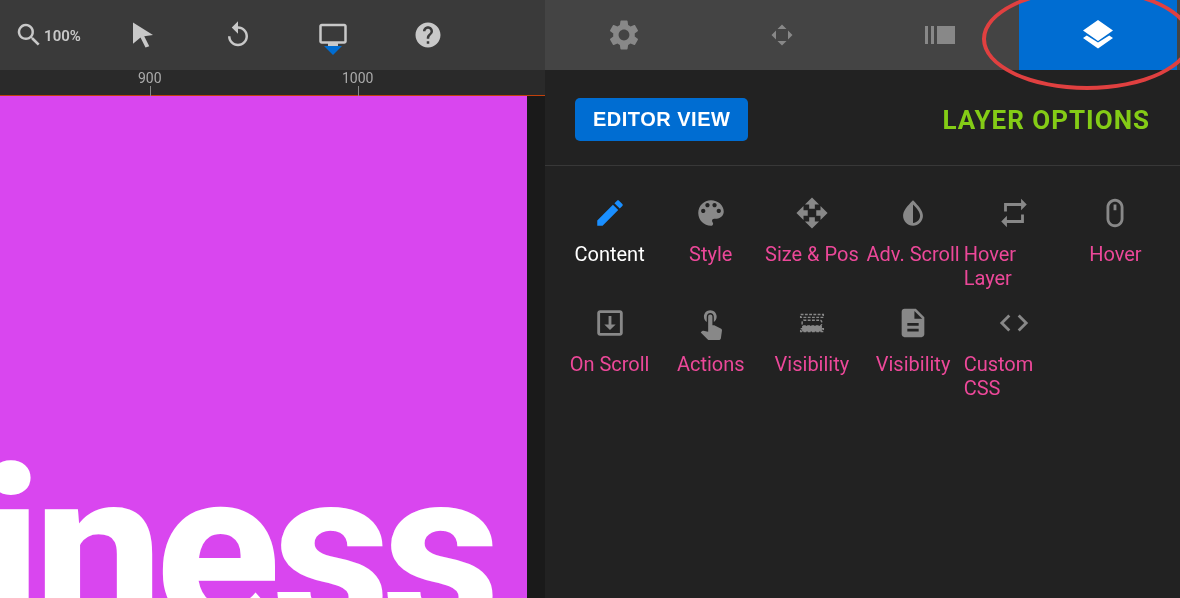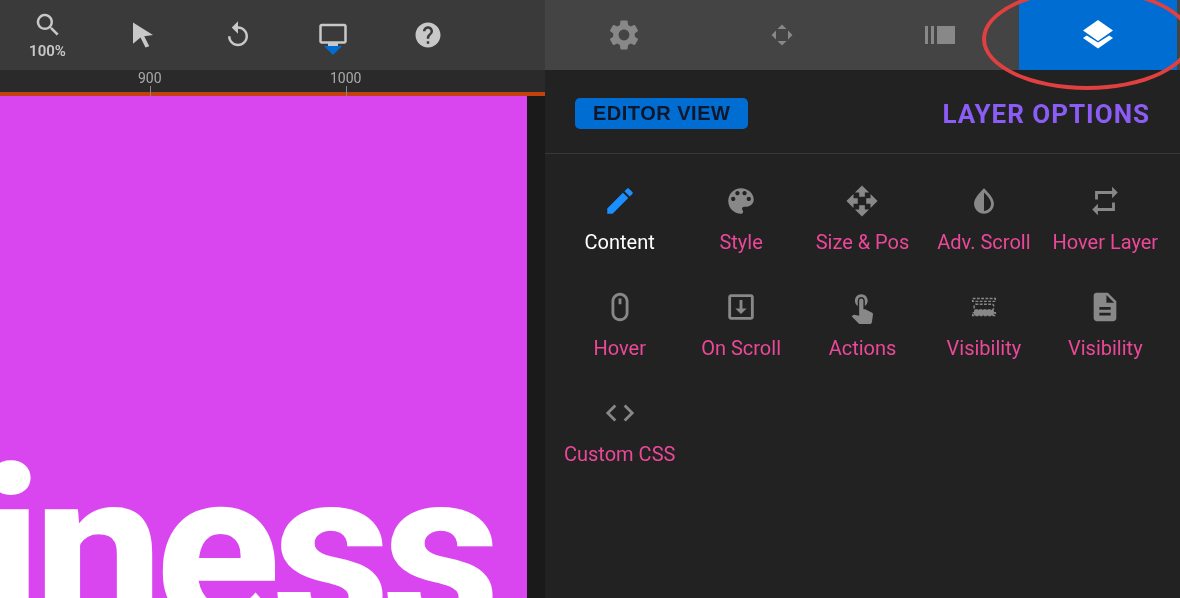--- a/index.html
+++ b/index.html
@@ -23,21 +23,21 @@
       background: #3a3a3a;
     }
     .toolbar-right {
       flex: 1;
       display: flex;
       align-items: center;
       background: #444444;
     }
     .tool-btn {
       display: flex;
-      flex-direction: column;
+      flex-direction: row;
       align-items: center;
       justify-content: center;
       width: 95px;
       height: 52px;
       color: #c8c8c8;
       cursor: pointer;
     }
     .tool-btn svg { width: 30px; height: 30px; fill: #c8c8c8; }
     .zoom-label {
       font-size: 15px;
@@ -65,21 +65,21 @@
     }
     .canvas-area {
       width: 545px;
       position: relative;
       background: #1a1a1a;
     }
     .ruler {
       height: 26px;
       background: #2a2a2a;
       position: relative;
-      border-bottom: 4px solid #c2410c;
+      border-bottom: 1px solid #c2410c;
     }
     .ruler-tick {
       position: absolute;
       top: 0;
       color: #aaa;
       font-size: 14px;
     }
     .ruler-tick::before {
       content: '';
       position: absolute;
@@ -115,40 +115,40 @@
     }
     .panel-header {
       display: flex;
       align-items: center;
       justify-content: space-between;
       padding: 28px 30px 24px 30px;
       border-bottom: 1px solid #383838;
     }
     .editor-view-btn {
       background: #006dd2;
-      color: #0f172a;
+      color: #ffffff;
       font-weight: 700;
       font-size: 20px;
-      padding: 4px 18px;
+      padding: 10px 18px;
       border-radius: 5px;
       border: none;
       letter-spacing: 0.5px;
       cursor: pointer;
     }
     .layer-options-title {
-      color: #8b5cf6;
+      color: #84cc16;
       font-size: 26px;
       font-weight: 700;
       letter-spacing: 1px;
     }
     .tabs-grid {
       display: grid;
-      grid-template-columns: repeat(5, 1fr);
+      grid-template-columns: repeat(6, 1fr);
       padding: 30px 14px 0 14px;
-      row-gap: 36px;
+      row-gap: 16px;
     }
     .tab {
       display: flex;
       flex-direction: column;
       align-items: center;
       gap: 12px;
       cursor: pointer;
       color: #ec4899;
     }
     .tab svg { width: 34px; height: 34px; fill: #888; }
@@ -222,21 +222,21 @@
           <path d="M12 2L2 9l10 7 10-7zM2 14l10 7 10-7-2.5-1.75L12 17 4.5 12.25z"></path>
         </svg>
     </div>
   </div>
 </div>
 
 <div class="main">
   <div class="canvas-area">
     <div class="ruler">
       <div class="ruler-tick" style="left:138px">900</div>
-      <div class="ruler-tick" style="left:330px">1000</div>
+      <div class="ruler-tick" style="left:342px">1000</div>
     </div>
     <div class="canvas-content">
       <div class="canvas-text">iness</div>
     </div>
   </div>
 
   <div class="panel">
     <div class="panel-header">
       <button class="editor-view-btn">EDITOR VIEW</button>
       <div class="layer-options-title">LAYER OPTIONS</div>

